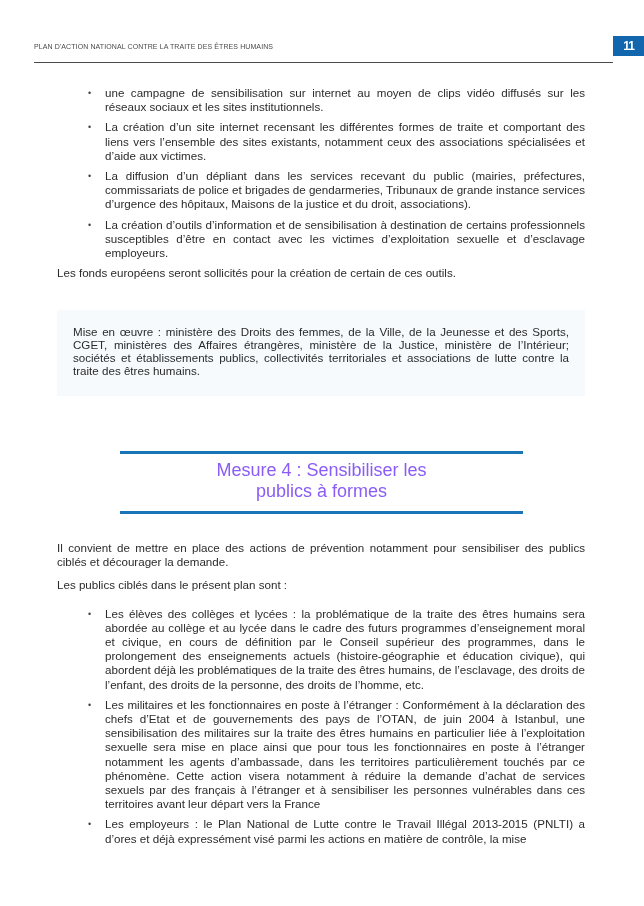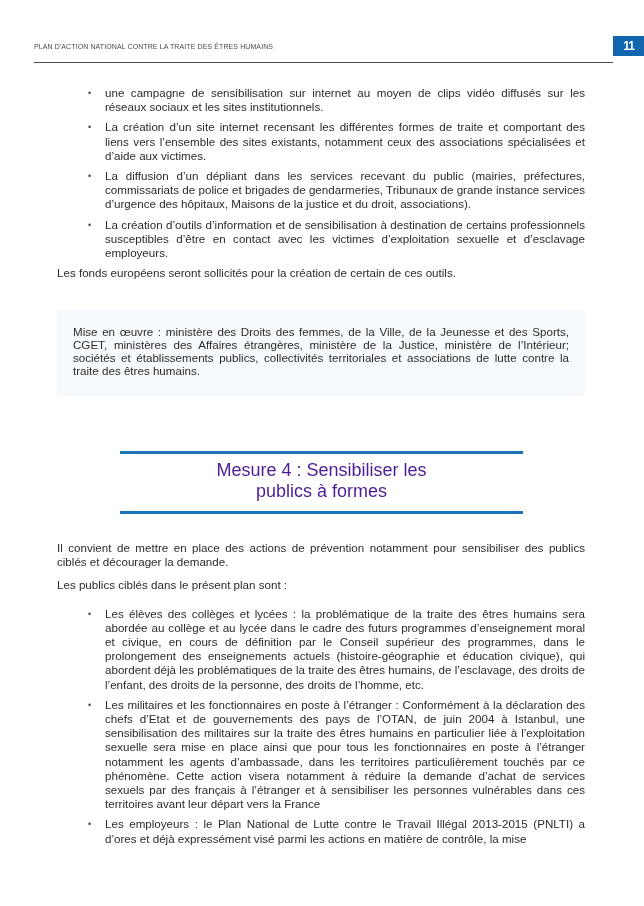--- a/index.html
+++ b/index.html
@@ -113,21 +113,21 @@
     .mesure-rule.top { top: 1px; }
     .mesure-rule.bottom { top: 61px; }
     .mesure-title {
       position: absolute;
       left: 0;
       top: 10px;
       width: 403px;
       text-align: center;
       font-size: 18px;
       line-height: 21px;
-      color: #4c1d95;
+      color: #8b5cf6;
     }
     .content2 {
       position: absolute;
       left: 57px;
       top: 541px;
       width: 528px;
       font-size: 11.6px;
       line-height: 14.2px;
       text-align: justify;
     }

